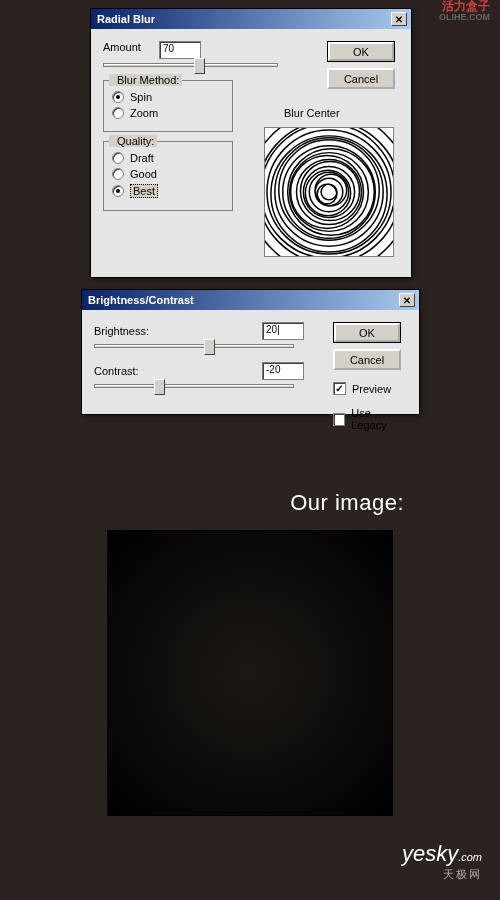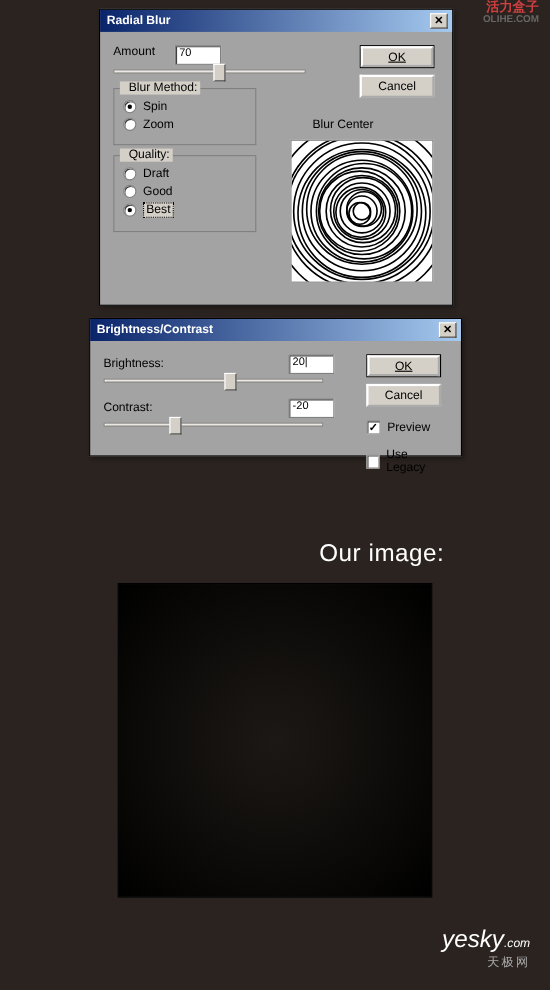--- a/index.html
+++ b/index.html
@@ -3,27 +3,27 @@
 <meta charset="utf-8">
 <style>
 * { box-sizing: border-box; margin: 0; padding: 0; }
 body { width: 500px; height: 900px; background: #2a231f; font-family: Tahoma, Arial, sans-serif; font-size: 11px; position: relative; }
 .watermark-top { position: absolute; top: 0; right: 10px; color: #d04040; font-size: 12px; font-weight: bold; text-align: right; line-height: 1.1; }
 .watermark-top .sub { color: #666; font-size: 9px; }
 .watermark-bottom { position: absolute; bottom: 18px; right: 18px; color: #fff; font-size: 22px; font-style: italic; }
 .watermark-bottom .cn { font-size: 11px; display: block; text-align: right; color: #aaa; letter-spacing: 2px; font-style: normal; }
 .watermark-bottom .sm { font-size: 11px; }
 
-.dialog { position: absolute; background: #a3a3a3; border: 1px solid #000; box-shadow: 2px 2px 4px rgba(0,0,0,0.3); }
+.dialog { position: absolute; background: #e5e5e5; border: 1px solid #000; box-shadow: 2px 2px 4px rgba(0,0,0,0.3); }
 .titlebar { background: linear-gradient(to right, #0a246a, #a6caf0); color: #fff; font-weight: bold; padding: 3px 4px 3px 6px; display: flex; justify-content: space-between; align-items: center; }
 .close-btn { width: 16px; height: 14px; background: #d4d0c8; border: 1px solid #fff; border-right-color: #404040; border-bottom-color: #404040; display: flex; align-items: center; justify-content: center; font-size: 10px; color: #000; font-family: Arial; font-weight: bold; cursor: pointer; }
 .dialog-body { padding: 12px; position: relative; }
 
 .btn { width: 68px; height: 21px; background: #d4d0c8; border: 2px outset #fff; font-size: 11px; cursor: pointer; display: flex; align-items: center; justify-content: center; }
-.btn.default { border: 1px solid #000; padding: 0; text-decoration: underline; }
+.btn.default { border: 1px solid #000; padding: 0; }
 .btn.default .inner { border: 2px outset #fff; width: 100%; height: 100%; display: flex; align-items: center; justify-content: center; }
 
 .fieldset { border: 1px solid #808080; border-top: none; padding: 6px 8px 8px; margin-bottom: 10px; position: relative; }
 .fieldset-label { position: absolute; top: -7px; left: -1px; right: -1px; display: flex; align-items: center; }
 .fieldset-label::after { content: ""; flex: 1; border-top: 1px solid #808080; }
 .fieldset-label span { background: #d4d0c8; padding: 0 3px 0 8px; position: relative; }
 .fieldset-label::before { content: ""; width: 6px; border-top: 1px solid #808080; }
 
 .radio-row { display: flex; align-items: center; gap: 6px; margin: 4px 0; }
 .radio { width: 12px; height: 12px; border-radius: 50%; background: #fff; border: 1px solid #808080; box-shadow: inset 1px 1px 0 #404040; display: flex; align-items: center; justify-content: center; }

